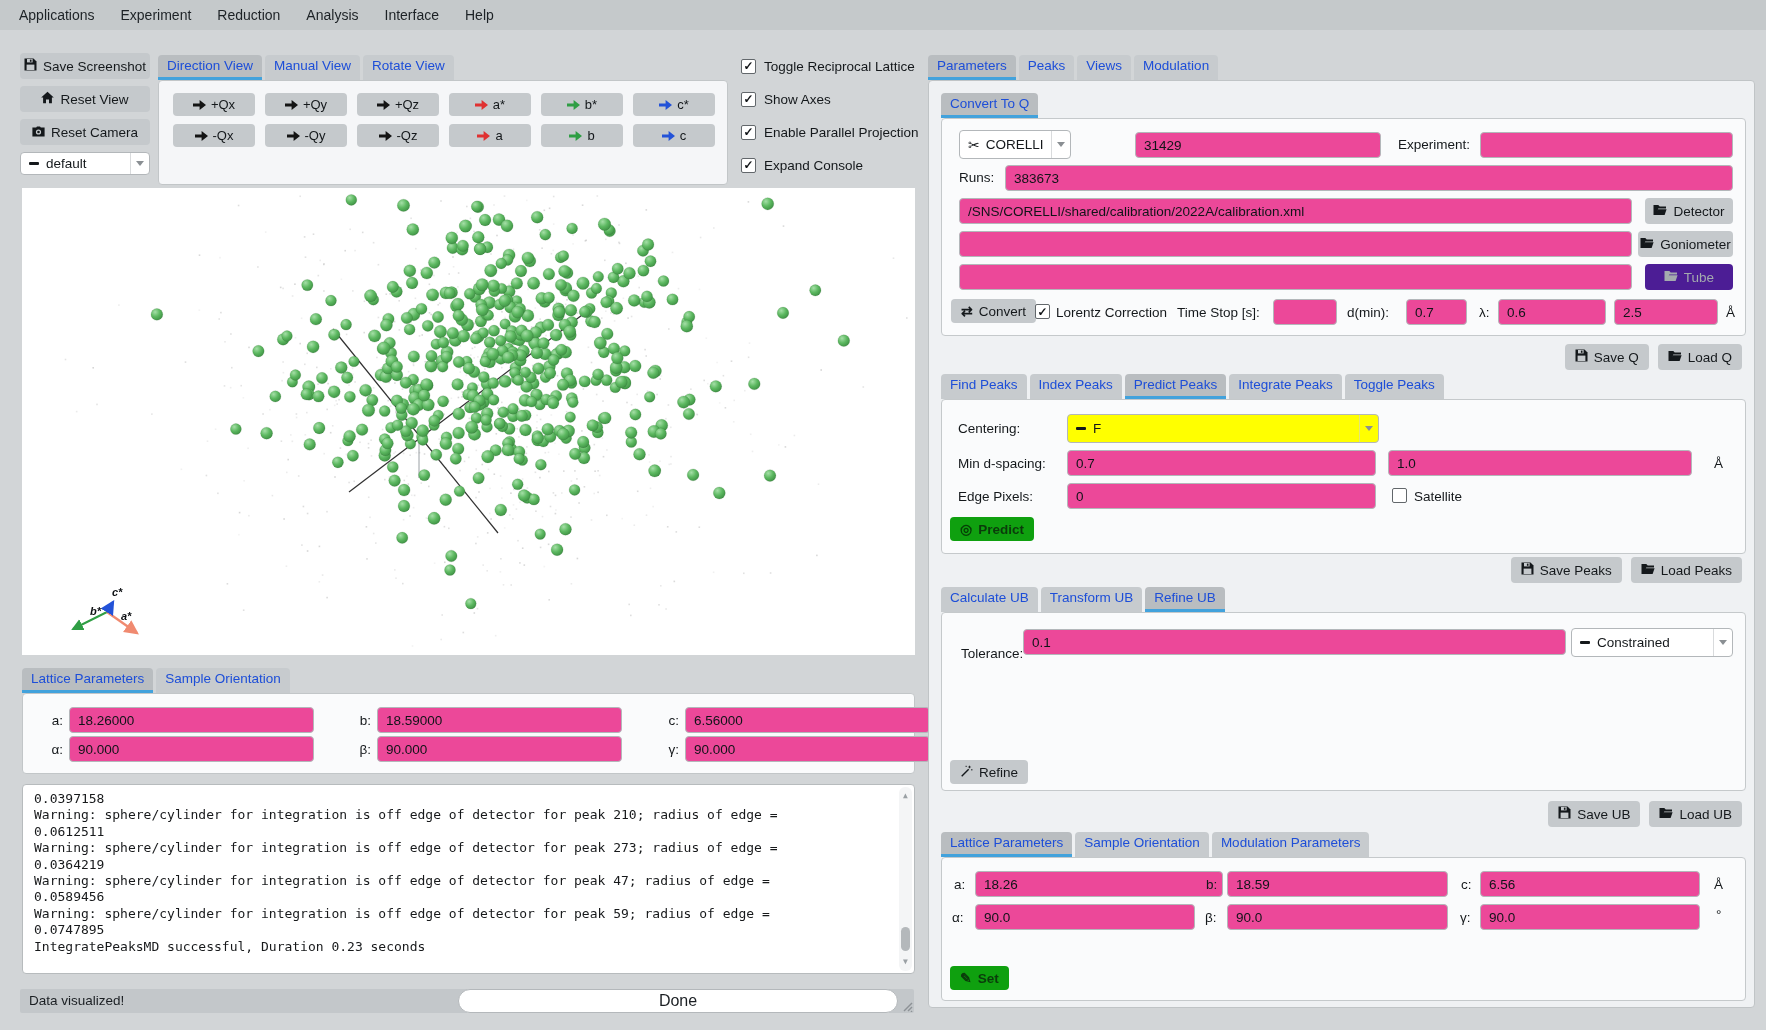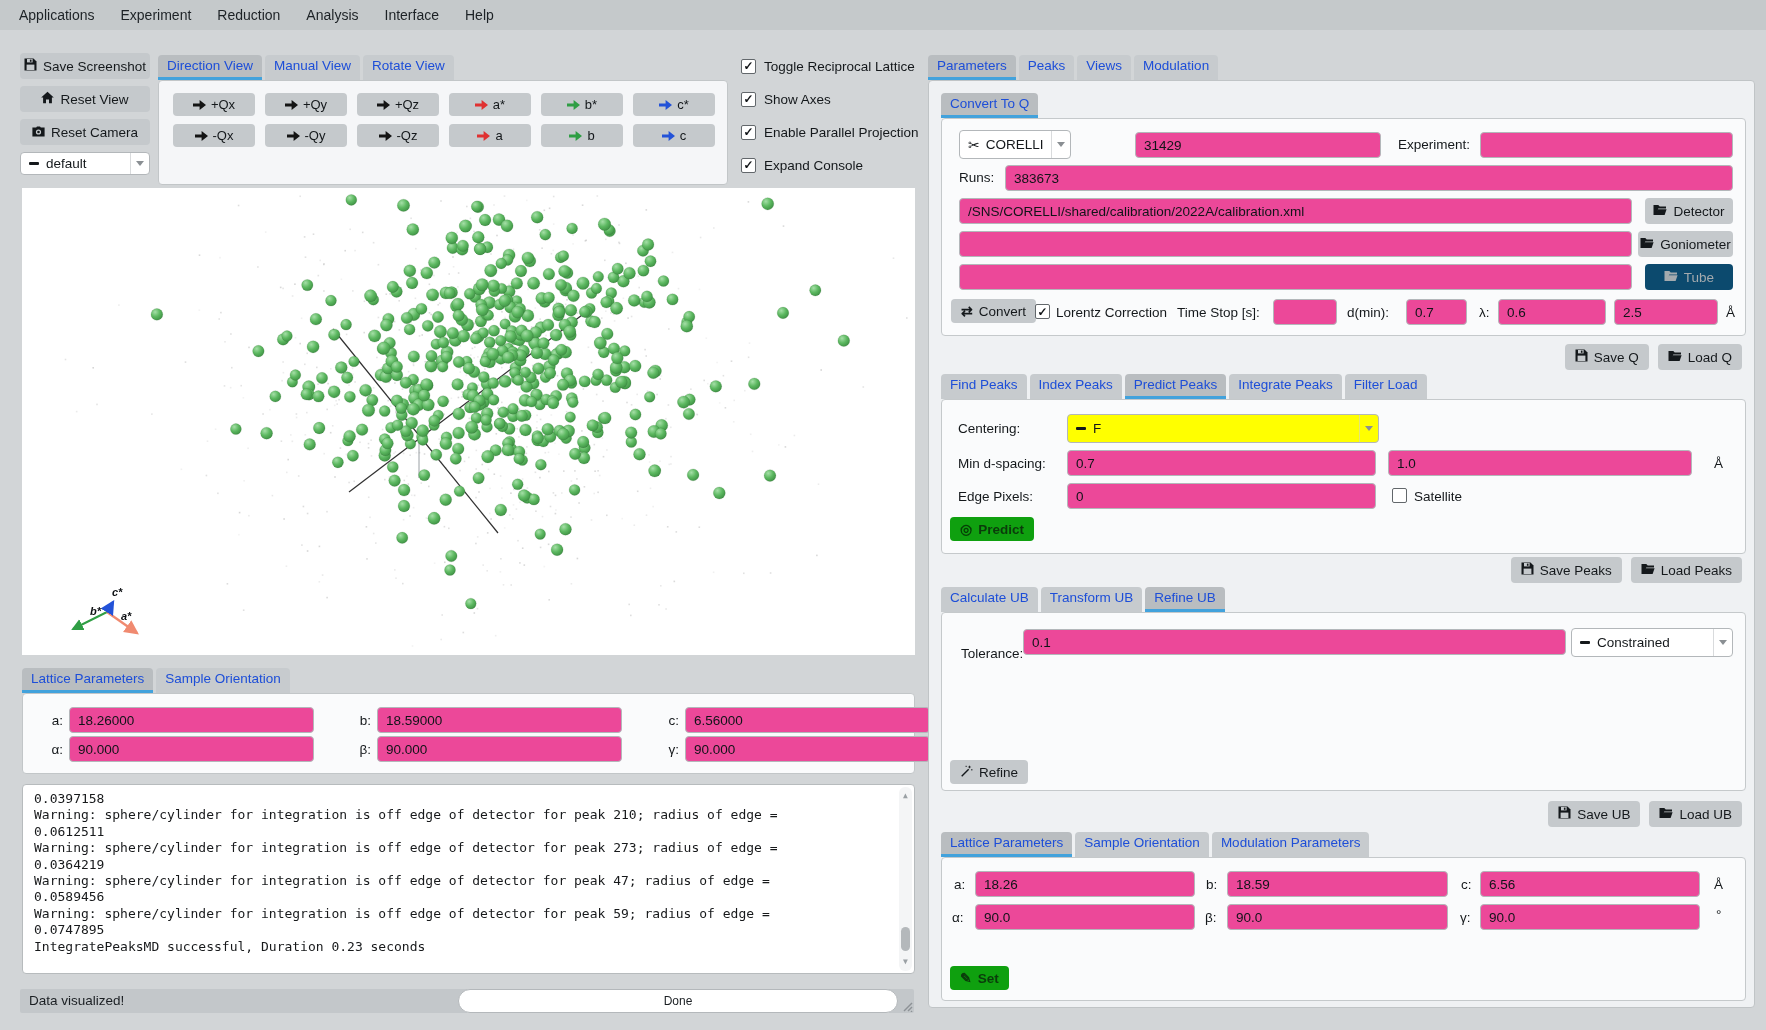--- a/index.html
+++ b/index.html
@@ -4,21 +4,21 @@
 <style>
   *{margin:0;padding:0;box-sizing:border-box;}
   html,body{width:1766px;height:1030px;}
   body{font-family:"Liberation Sans",sans-serif;background:#d2d5d7;color:#14181b;overflow:hidden;}
   .screen{position:relative;width:1766px;height:1030px;overflow:hidden;}
   
   .menubar{position:absolute;left:0;top:0;width:1766px;height:30px;background:#c5c9cb;display:flex;align-items:center;padding-left:6px;}
   .menu-item{padding:8px 13px;font-size:14px;color:#1d2226;line-height:30px;}
   
   .btn{background:#c5c9cc;border:none;border-radius:4px;display:inline-flex;align-items:center;justify-content:center;gap:6px;font-family:inherit;font-size:13.5px;color:#15191c;height:26px;padding:0 10px;white-space:nowrap;}
-  .btn.disabled{background:#0c4a6e;color:#a4aaae;}
+  .btn.disabled{background:#4c1d95;color:#a4aaae;}
   .btn.disabled svg path, .btn.disabled svg rect{fill:#a4aaae;}
   .btn-green{background:#0fa00f;color:#0b3b0b;font-weight:bold;}
   .tabbar{position:absolute;display:flex;}
   .tab{height:25px;padding:3px 9px 0;font-size:13.5px;background:#c7cbce;border-radius:4px 4px 0 0;margin-right:3px;border-bottom:3px solid transparent;white-space:nowrap;color:#1d4ed8;}
   .tab.active{background:#b9bdc0;border-bottom:3px solid #42a2dc;}
   .frame{position:absolute;background:#fafbfc;border:1px solid #c2c6c8;border-radius:4px;}
   .input{height:26px;background:#ec4899;border:1px solid #b3b7ba;border-radius:4px;padding:0 8px;font-family:inherit;font-size:13.5px;color:#101418;}
   .lbl{font-size:13.5px;color:#14181b;white-space:nowrap;}
   .cb{width:15px;height:15px;background:#fff;border:1px solid #62676b;border-radius:2px;display:inline-flex;align-items:center;justify-content:center;font-size:12px;font-weight:bold;color:#101316;flex:none;}
   .cb.checked::after{content:"✓";}
@@ -43,21 +43,21 @@
   .lat-row{display:flex;align-items:center;}
   .lat-row .lab{width:24px;text-align:right;margin-right:6px;font-size:13.5px;}
   
   .console{position:absolute;left:22px;top:784px;width:893px;height:190px;background:#fff;border:1px solid #b7bbbd;border-radius:4px;font-family:"DejaVu Sans Mono",monospace;font-size:13px;line-height:16.4px;color:#17191b;padding:6px 22px 6px 11px;overflow:hidden;}
   .scrollbar{position:absolute;top:2px;right:2px;bottom:2px;width:13px;background:#f4f5f6;border-radius:6px;}
   .sb-arrow{position:absolute;left:0;width:13px;text-align:center;font-size:8px;color:#9aa0a4;}
   .sb-thumb{position:absolute;left:2px;width:9px;height:24px;background:#b4b8bb;border-radius:5px;}
   
   .statusbar{position:absolute;left:20px;top:989px;width:894px;height:24px;background:#c3c7ca;border-radius:2px;}
   .status-msg{position:absolute;left:9px;top:4px;font-size:13.5px;color:#1b1f23;}
-  .progress{position:absolute;left:438px;top:0;width:440px;height:24px;background:#fff;border:1px solid #b4b8bb;border-radius:12px;text-align:center;font-size:12px;line-height:22px;color:#1b1f23;}
+  .progress{position:absolute;left:438px;top:0;width:440px;height:24px;background:#fff;border:1px solid #b4b8bb;border-radius:12px;text-align:center;font-size:16px;line-height:22px;color:#1b1f23;}
   .grip{position:absolute;right:1px;bottom:1px;}
   
   .right-frame{position:absolute;left:928px;top:80px;width:827px;height:928px;background:#eff1f3;border:1px solid #c0c4c6;border-radius:4px;}
   .nested{background:#fafbfc;border:1px solid #c5c9cb;border-radius:4px;position:absolute;}
   .rowlbl{position:absolute;font-size:13.5px;white-space:nowrap;}
   .btnrow-right{position:absolute;right:12px;display:flex;gap:9px;}
 </style>
 </head>
 <body>
 
@@ -1444,21 +1444,21 @@
             </svg></span>
         <span>Load Q</span>
       </button>
     </div>
 
     <div class="tabbar" style="left:12px;top:293px;position:absolute;">
       <div class="tab">Find Peaks</div>
       <div class="tab">Index Peaks</div>
       <div class="tab active">Predict Peaks</div>
       <div class="tab">Integrate Peaks</div>
-      <div class="tab">Filter Load</div>
+      <div class="tab">Toggle Peaks</div>
     </div>
     <div class="nested" style="left:12px;top:318px;width:805px;height:155px;">
       <span class="rowlbl" style="left:16px;top:21px;">Centering:</span>
       <div class="combo abs" style="left:125px;top:14px;width:312px;background:#ffff00;">
         <span class="dashic"></span>
         <span class="grow">F</span>
         <span class="arrowbox" style="border-left-color:#e3e37a;">
             <span class="tri"></span>
           </span>
       </div>
@@ -1540,21 +1540,21 @@
       </button>
     </div>
 
     <div class="tabbar" style="left:12px;top:751px;position:absolute;">
       <div class="tab active">Lattice Parameters</div>
       <div class="tab">Sample Orientation</div>
       <div class="tab">Modulation Parameters</div>
     </div>
     <div class="nested" style="left:12px;top:776px;width:805px;height:144px;">
       <span class="rowlbl" style="left:12px;top:19px;">a:</span>
-      <input class="input abs" style="left: 33px; top: 13px; width: 220px;" value="18.26">
+      <input class="input abs" style="left: 33px; top: 13px; width: 248px;" value="18.26">
       <span class="rowlbl" style="left:264px;top:19px;">b:</span>
       <input class="input abs" style="left: 285px; top: 13px; width: 221px;" value="18.59">
       <span class="rowlbl" style="left:519px;top:19px;">c:</span>
       <input class="input abs" style="left: 538px; top: 13px; width: 220px;" value="6.56">
       <span class="rowlbl" style="left:772px;top:19px;">Å</span>
       <span class="rowlbl" style="left:10px;top:52px;">α:</span>
       <input class="input abs" style="left: 33px; top: 46px; width: 220px;" value="90.0">
       <span class="rowlbl" style="left:263px;top:52px;">β:</span>
       <input class="input abs" style="left: 285px; top: 46px; width: 221px;" value="90.0">
       <span class="rowlbl" style="left:518px;top:52px;">γ:</span>

